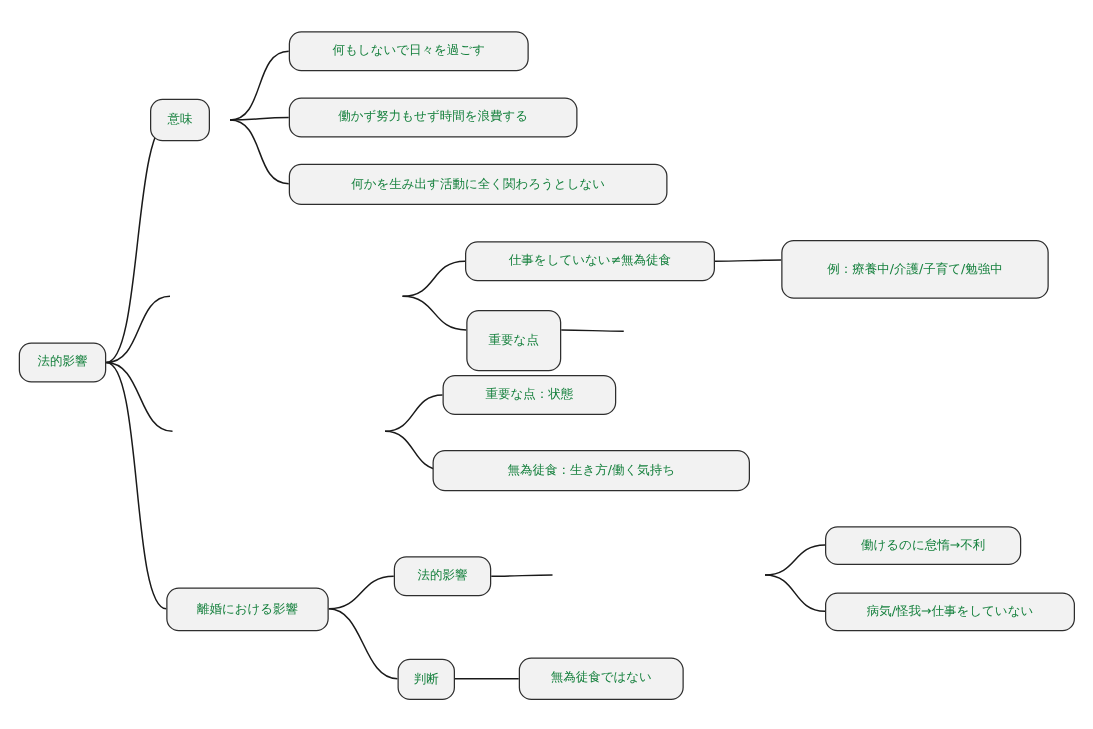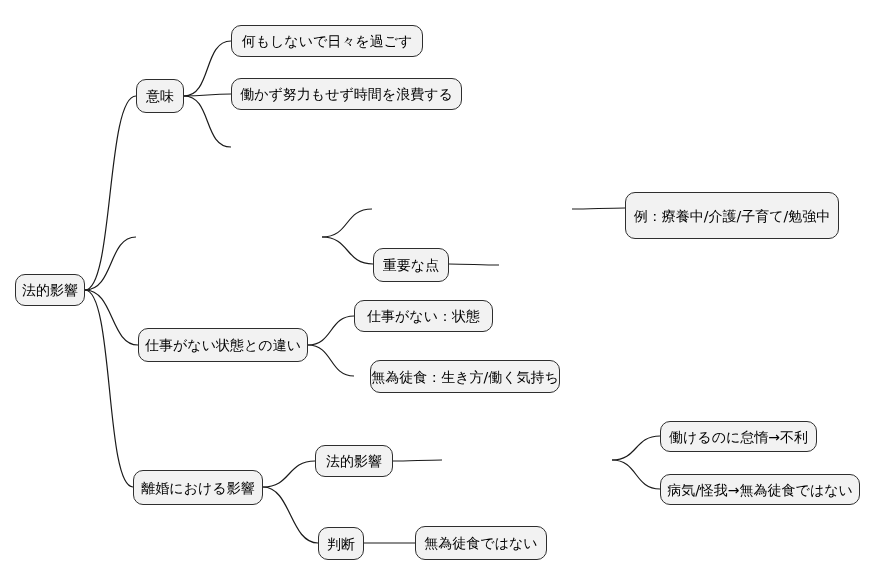--- a/index.html
+++ b/index.html
@@ -29,23 +29,23 @@
   }
   .node {
     position: absolute;
     box-sizing: border-box;
     background: #f2f2f2;
     border: 1.6px solid #2e2e2e;
     border-radius: 10px;
     display: flex;
     align-items: center;
     justify-content: center;
-    font-size: 14px;
+    font-size: 10px;
     line-height: 1;
-    color: #000000;
+    color: #15803d;
     white-space: nowrap;
     padding: 0 22px;
   }
 </style>
 </head>
 <body>
 
 <div class="canvas">
 
   <svg class="edges" viewBox="0 0 874 583" xmlns="http://www.w3.org/2000/svg">
@@ -69,31 +69,32 @@
     <path d="M 263 487 C 291 487 287 461 315 461"></path>
     <path d="M 263 487 C 291 487 290 543 318 543"></path>
     <path d="M 393 461 C 409 461 426 460 442 460"></path>
     <path d="M 612 460 C 638 460 634 436 660 436"></path>
     <path d="M 612 460 C 638 460 634 489 660 489"></path>
     <path d="M 362 543 C 380 543 397 543 415 543"></path>
   </svg>
 
   <div class="node" style="left:15px;top:274px;width:70px;height:32px">法的影響</div>
 
-  <div class="node" style="left:136px;top:79px;width:48px;height:34px">意味</div>
+  <div class="node" style="left:120px;top:79px;width:48px;height:34px">意味</div>
   <div class="node" style="left:231px;top:25px;width:192px;height:32px">何もしないで日々を過ごす</div>
   <div class="node" style="left:231px;top:78px;width:231px;height:32px">働かず努力もせず時間を浪費する</div>
+  <div class="node" style="left:231px;top:131px;width:303px;height:33px">何かを生み出す活動に全く関わろうとしない</div>
 
+  <div class="node" style="left:372px;top:193px;width:200px;height:32px">仕事をしていない≠無為徒食</div>
   <div class="node" style="left:625px;top:192px;width:214px;height:47px">例：療養中/介護/子育て/勉強中</div>
-  <div class="node" style="left:373px;top:248px;width:76px;height:34px">重要な点</div>
+  <div class="node" style="left:373px;top:248px;width:76px;height:49px">重要な点</div>
 
-  <div class="node" style="left:138px;top:328px;width:170px;height:34px">仕事がない状態との違い</div>
-  <div class="node" style="left:354px;top:300px;width:139px;height:32px">仕事がない：状態</div>
-  <div class="node" style="left:370px;top:360px;width:190px;height:33px">無為徒食：生き方/働く気持ち</div>
+  <div class="node" style="left:354px;top:300px;width:139px;height:32px">重要な点：状態</div>
+  <div class="node" style="left:346px;top:360px;width:254px;height:33px">無為徒食：生き方/働く気持ち</div>
 
   <div class="node" style="left:133px;top:470px;width:130px;height:35px">離婚における影響</div>
   <div class="node" style="left:315px;top:445px;width:78px;height:32px">法的影響</div>
   <div class="node" style="left:660px;top:421px;width:157px;height:31px">働けるのに怠惰→不利</div>
-  <div class="node" style="left:660px;top:474px;width:200px;height:31px">病気/怪我→無為徒食ではない</div>
+  <div class="node" style="left:660px;top:474px;width:200px;height:31px">病気/怪我→仕事をしていない</div>
   <div class="node" style="left:318px;top:527px;width:44px;height:33px">判断</div>
   <div class="node" style="left:415px;top:526px;width:132px;height:34px">無為徒食ではない</div>
 
 </div>
 
 </body></html>

